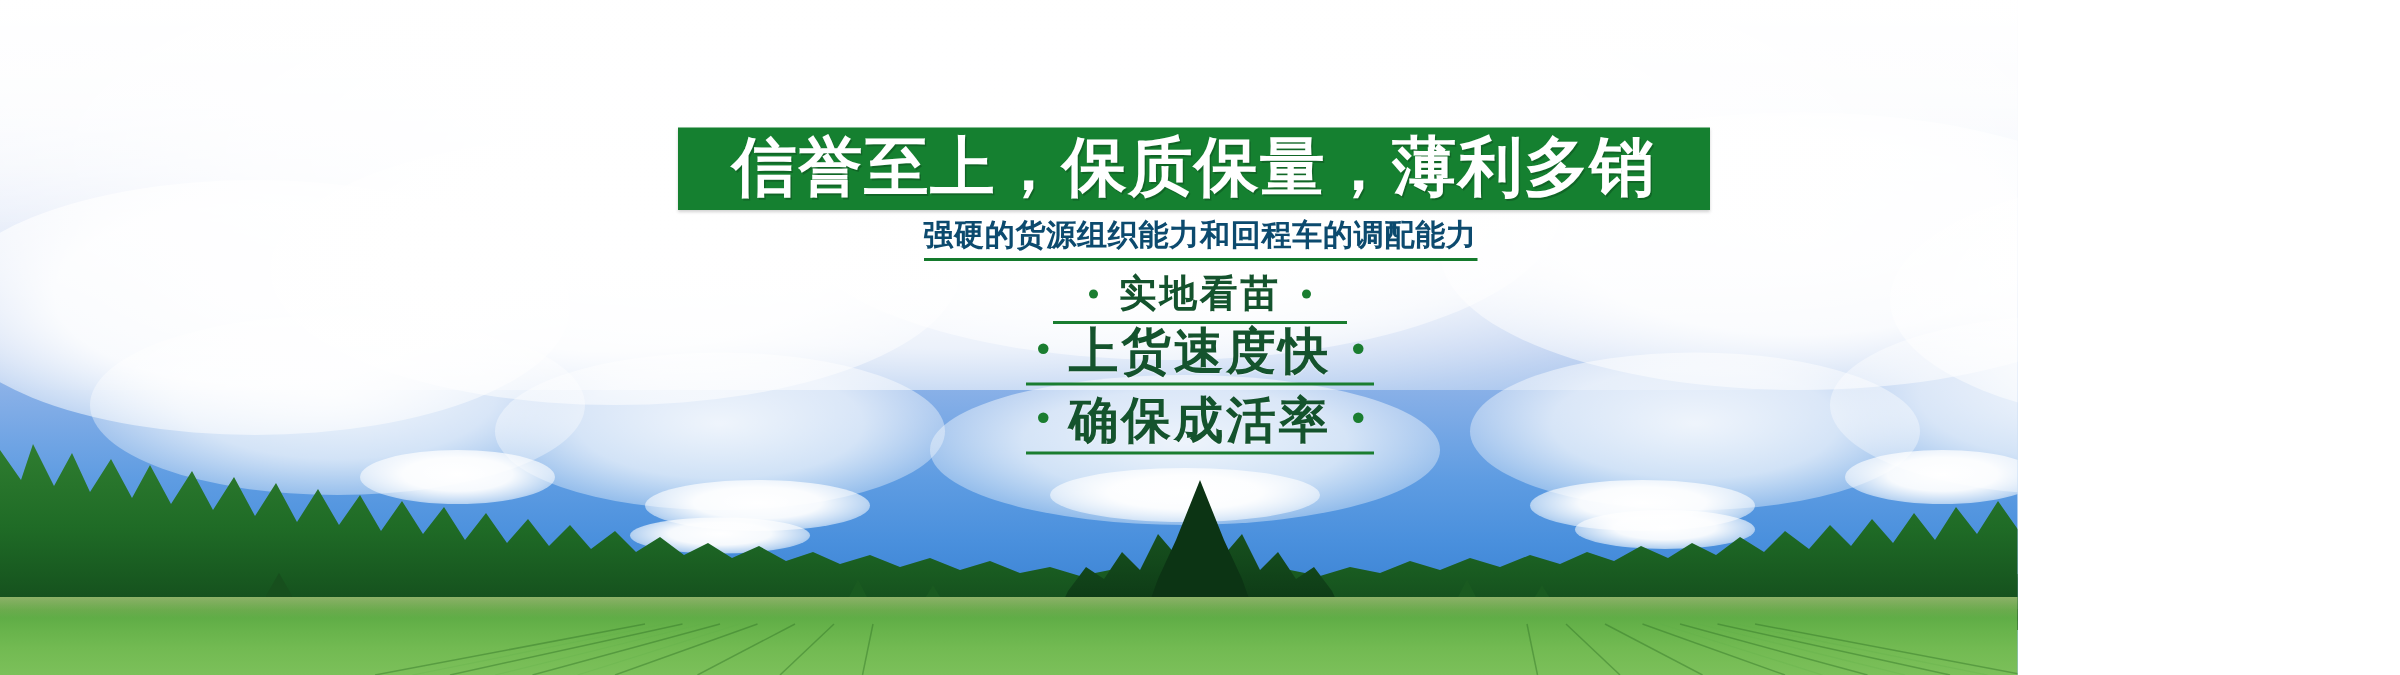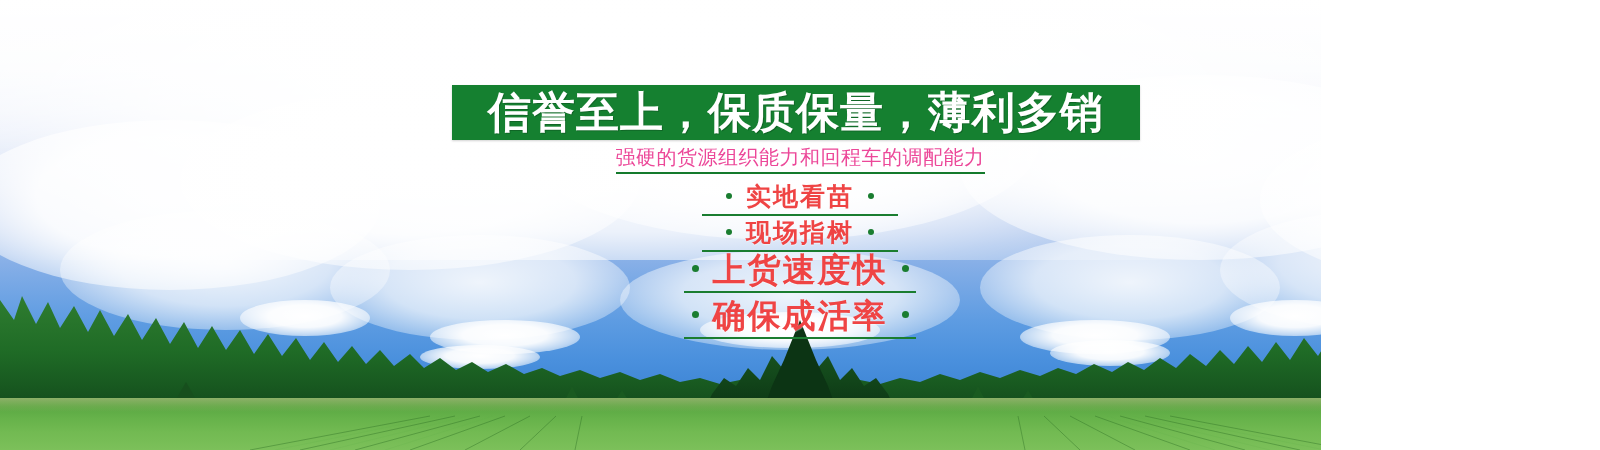--- a/index.html
+++ b/index.html
@@ -10,20 +10,21 @@
   body {
     font-family: "Liberation Sans", "DejaVu Sans", sans-serif;
   }
 
   #banner {
     position: relative;
     width: 1321px;
     height: 450px;
     overflow: hidden;
     background: #ffffff;
+    padding-left: 24px;
   }
 
   
   .sky {
     position: absolute;
     left: 0; top: 0;
     width: 1600px; height: 450px;
     background: linear-gradient(to bottom,
         #fdfdff   0px,
         #f4f6fc  28px,
@@ -166,23 +167,23 @@
 
   .subtitle {
     position: absolute;
     left: 0;
     top: 146px;
     width: 1600px;
     text-align: center;
   }
   .subtitle-inner {
     display: inline-block;
-    color: #ec4899;
+    color: #0c4a6e;
     font-size: 20px;
-    font-weight: normal;
+    font-weight: bold;
     letter-spacing: 0.5px;
     line-height: 1.1;
     padding-bottom: 4px;
     border-bottom: 2px solid #147a2c;
     white-space: nowrap;
     text-shadow: 0 1px 1px rgba(255,255,255,0.65);
   }
 
   .bullets {
     position: absolute;
@@ -213,21 +214,21 @@
 
   .dot {
     width: 6px;
     height: 6px;
     border-radius: 50%;
     background: #1a7d30;
     flex: none;
     margin-bottom: 2px;
   }
   .bullet-text {
-    color: #ef4444;
+    color: #14532d;
     font-size: 25px;
     font-weight: bold;
     letter-spacing: 2px;
     line-height: 1;
     white-space: nowrap;
     text-shadow: 0 1px 1px rgba(255,255,255,0.5);
   }
   .bullet-row.large .bullet-text {
     font-size: 33px;
     letter-spacing: 2px;
@@ -384,27 +385,20 @@
     <div class="bullets">
 
       <div class="bullet-row">
         <span class="bullet-group w1">
           <span class="dot"></span>
           <span class="bullet-text">实地看苗</span>
           <span class="dot"></span>
         </span>
       </div>
 
-      <div class="bullet-row">
-        <span class="bullet-group w2">
-          <span class="dot"></span>
-          <span class="bullet-text">现场指树</span>
-          <span class="dot"></span>
-        </span>
-      </div>
 
 
       <div class="bullet-row large">
         <span class="bullet-group w4">
           <span class="dot"></span>
           <span class="bullet-text">上货速度快</span>
           <span class="dot"></span>
         </span>
       </div>
 

